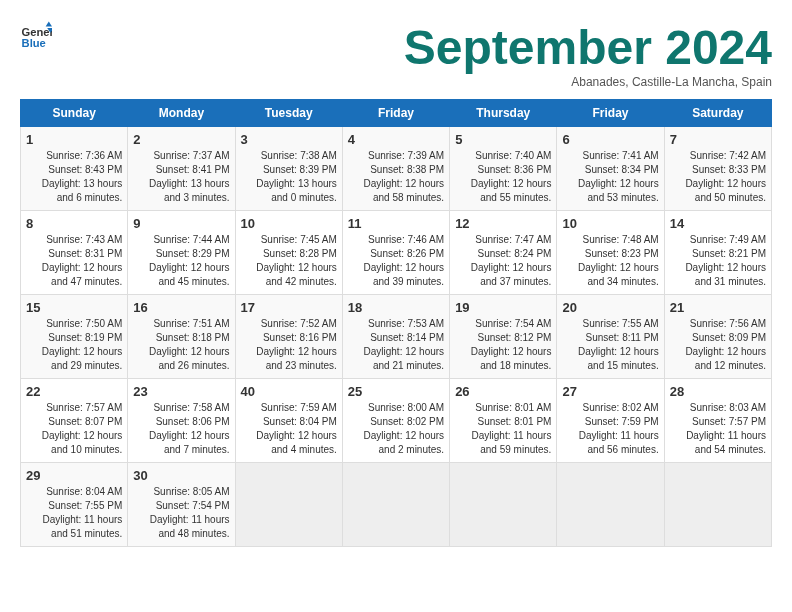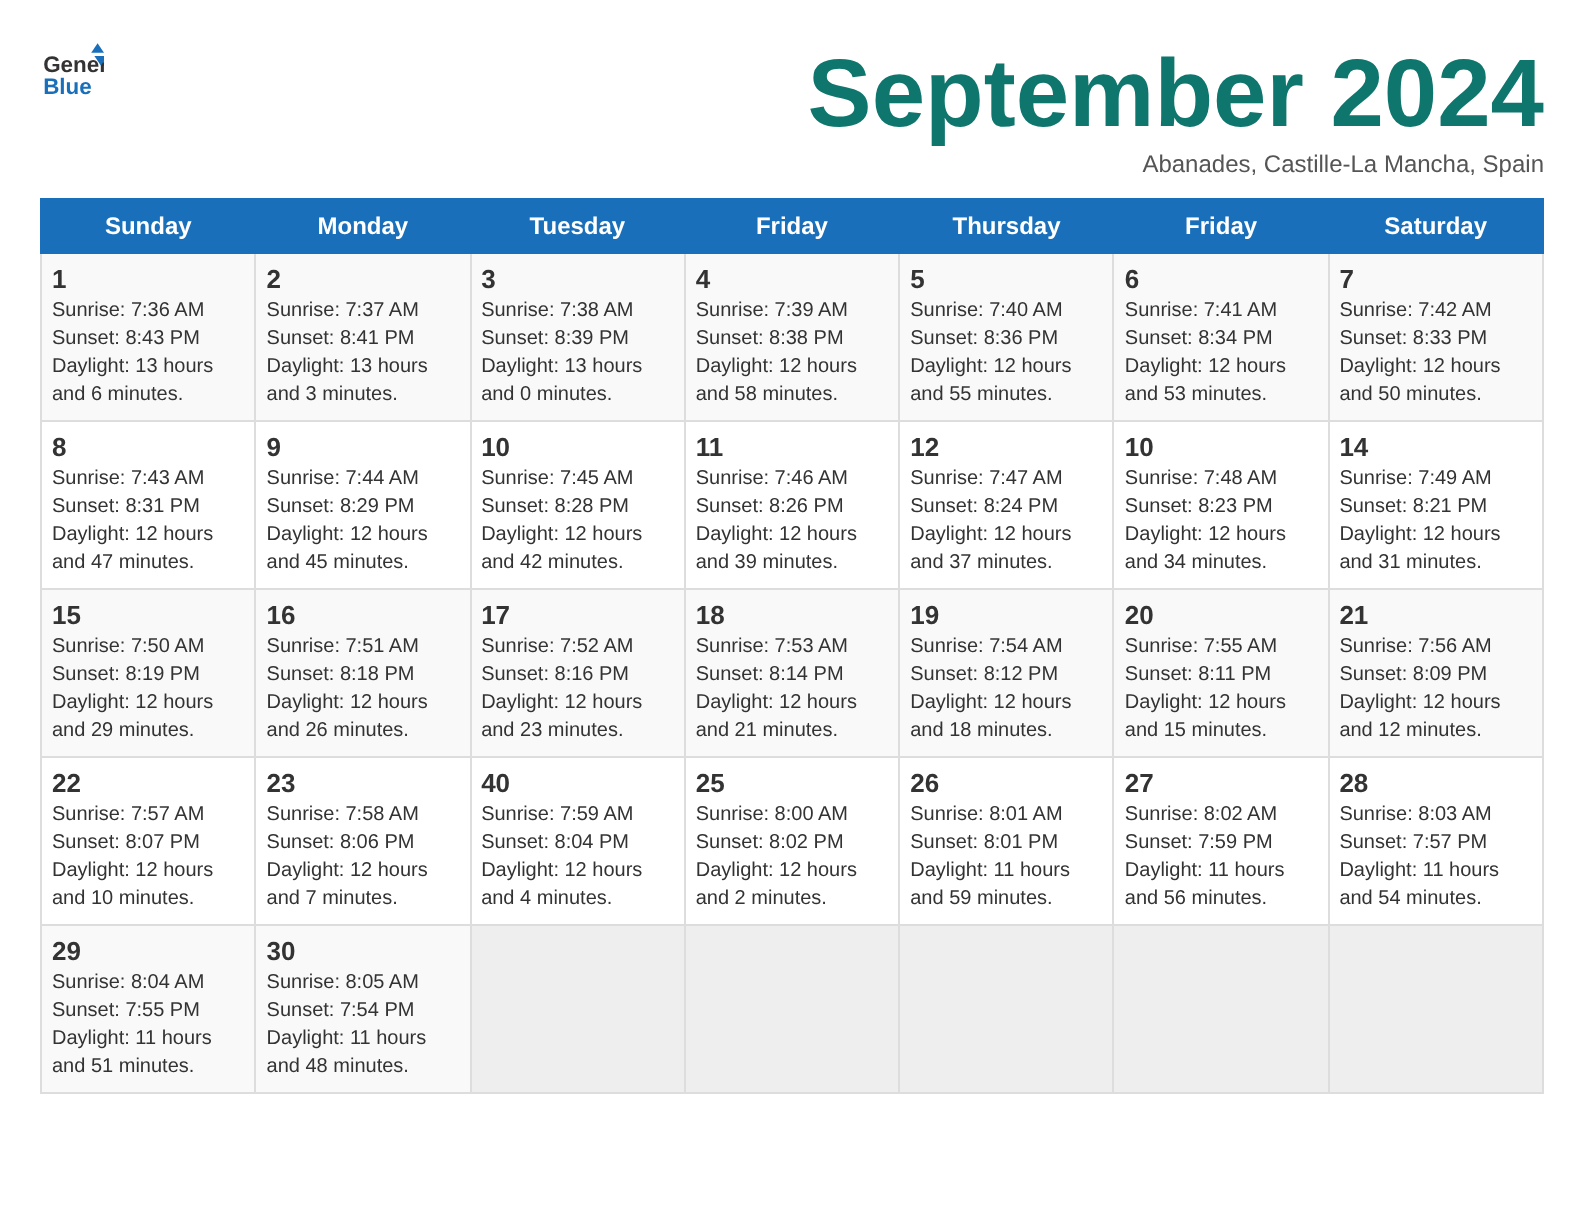--- a/index.html
+++ b/index.html
@@ -67,20 +67,21 @@
       background: #eee;
     }
     .day-number {
       font-size: 13px;
       font-weight: bold;
       display: block;
       margin-bottom: 2px;
     }
     .day-info {
       line-height: 1.4;
+      text-align: right;
     }
   </style>
 </head>
 <body>
 
 <div>
   <div class="header-section">
     <div class="logo">
       <svg class="logo-icon" viewBox="0 0 40 40">
         <text x="2" y="20" font-size="14" font-weight="bold" fill="#333" font-family="Arial">General</text>

